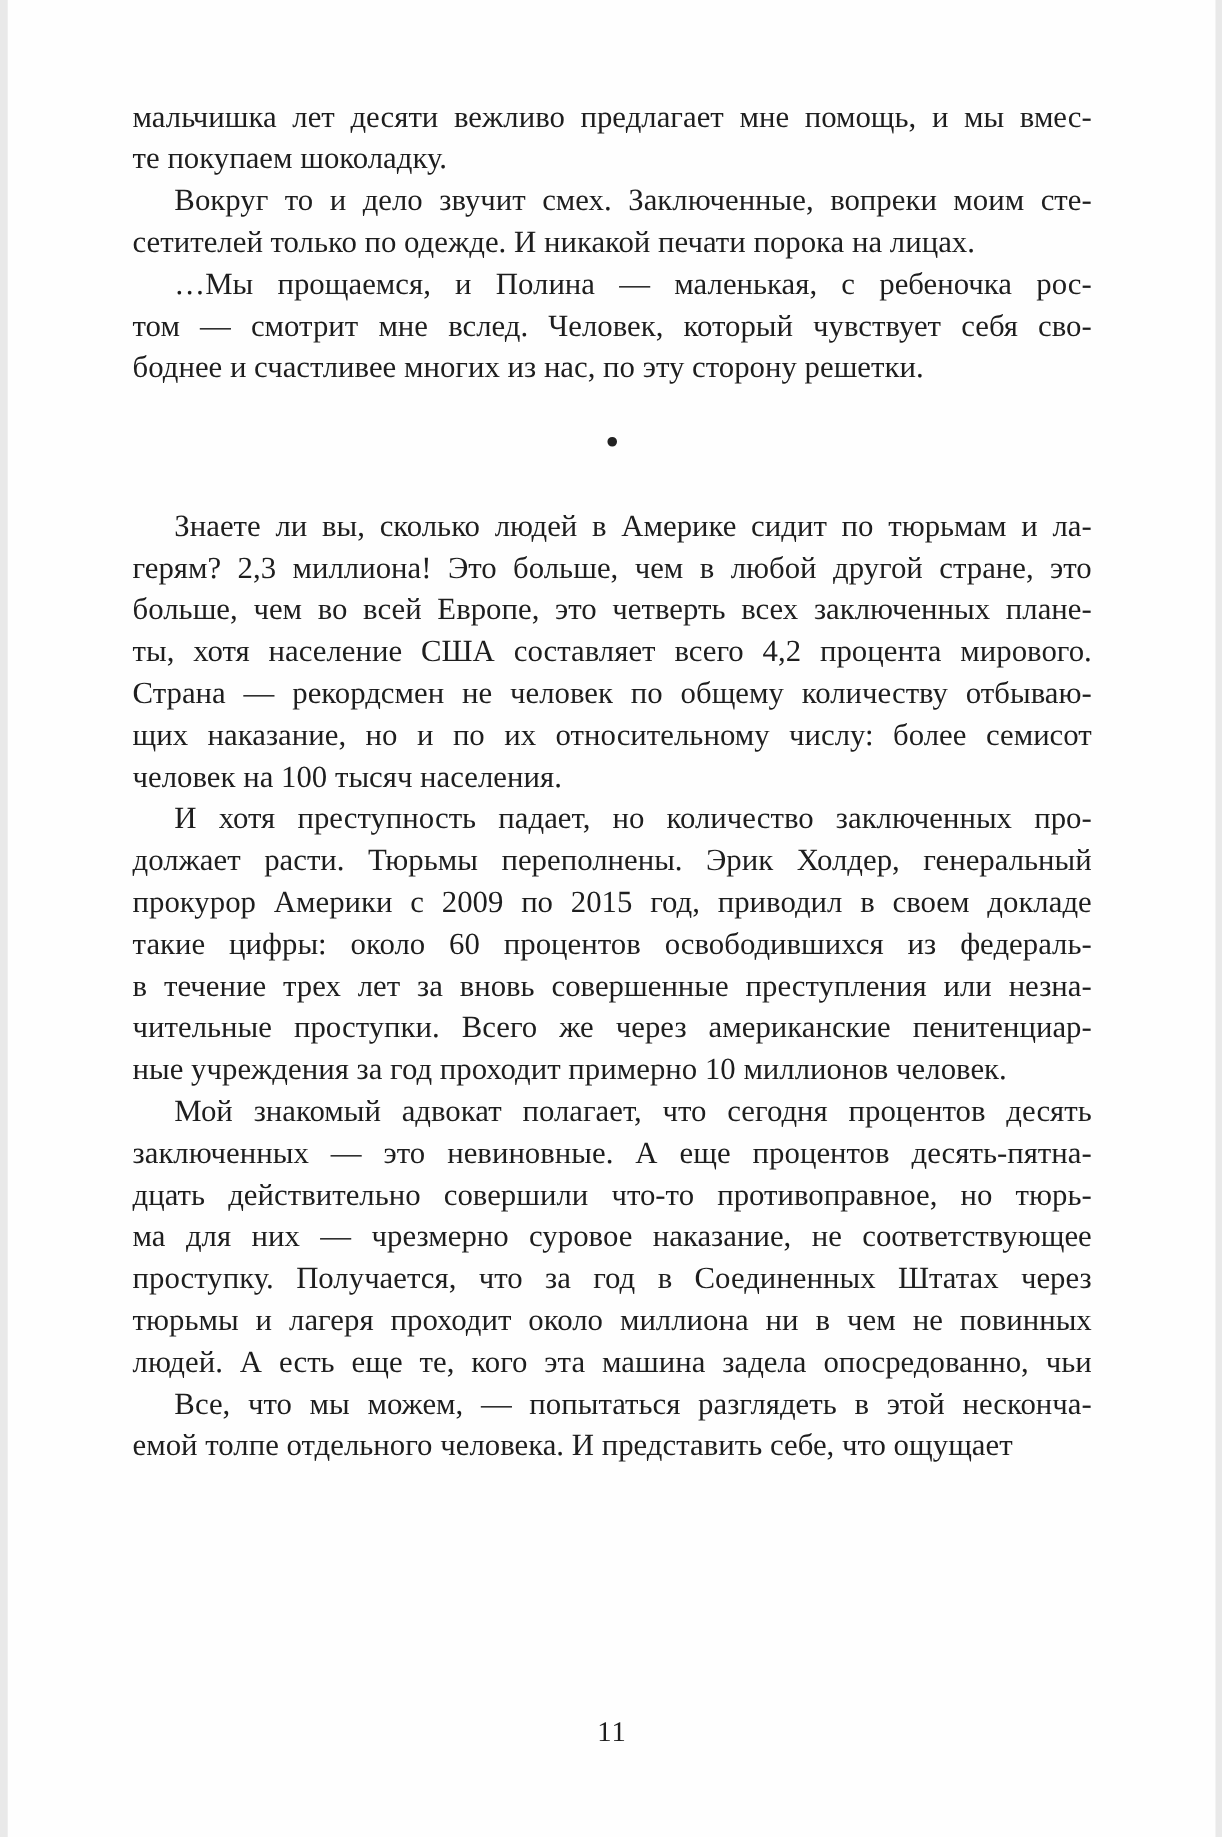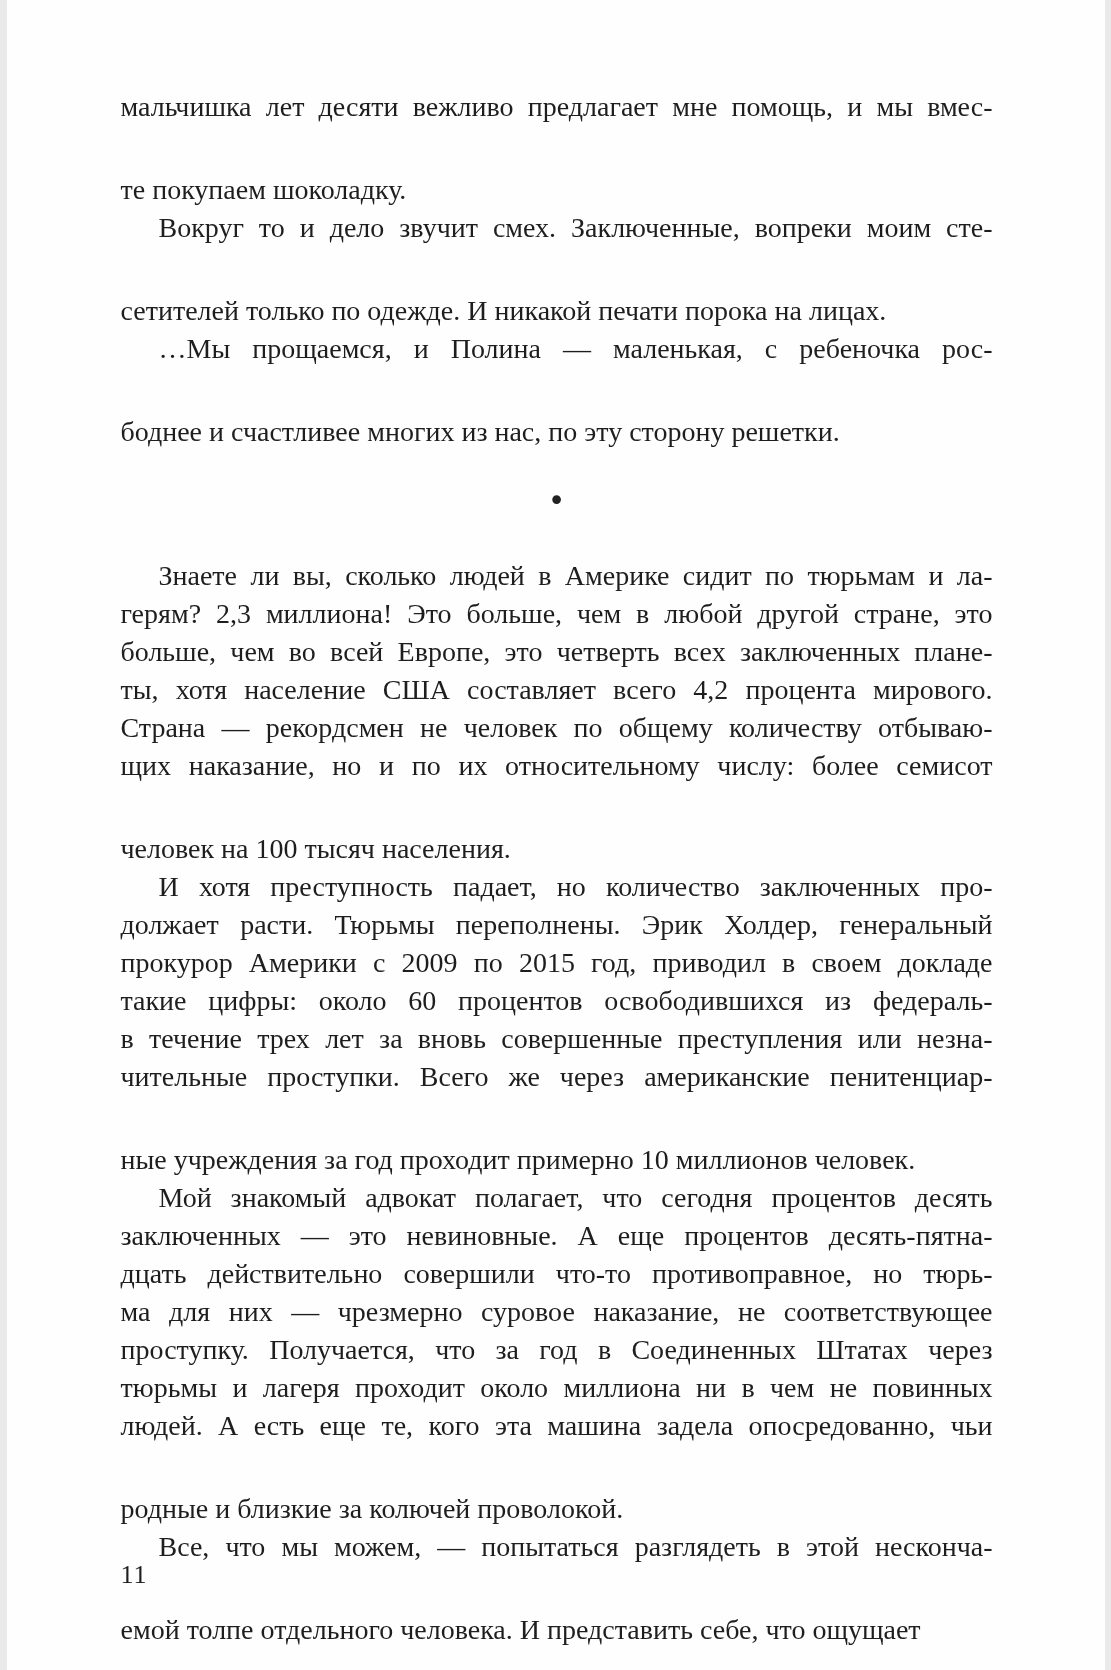--- a/index.html
+++ b/index.html
@@ -28,21 +28,20 @@
   .para { margin: 0; padding: 0; }
   .line {
     text-align: justify;
     text-align-last: justify;
     height: 38px;
     white-space: nowrap;
   }
   .line.last {
     text-align: left;
     text-align-last: left;
-    margin-top: 45px;
   }
   .para.indent .line:first-child {
     text-indent: 38px;
   }
   .separator {
     height: 16px;
     margin: 42px 0 48px 0;
     text-align: center;
     text-align-last: center;
   }
@@ -52,20 +51,21 @@
     font-size: 30px;
     line-height: 16px;
     vertical-align: top;
     color: #222222;
   }
   .page-number {
     position: absolute;
     left: 114px;
     top: 1560px;
     width: 872px;
+    text-align: center;
     font-size: 26px;
     line-height: 30px;
     color: #1e1e1e;
     letter-spacing: 1px;
   }
 </style>
 </head>
 <body>
 
 <div class="page">
@@ -73,20 +73,21 @@
       <div class="para">
         <div class="line">мальчишка лет десяти вежливо предлагает мне помощь, и мы вмес-</div>
         <div class="line last">те покупаем шоколадку.</div>
       </div>
       <div class="para indent">
         <div class="line">Вокруг то и дело звучит смех. Заключенные, вопреки моим сте-</div>
         <div class="line last">сетителей только по одежде. И никакой печати порока на лицах.</div>
       </div>
       <div class="para indent">
         <div class="line">…Мы прощаемся, и Полина — маленькая, с ребеночка рос-</div>
+        <div class="line">том — смотрит мне вслед. Человек, который чувствует себя сво-</div>
         <div class="line last">боднее и счастливее многих из нас, по эту сторону решетки.</div>
       </div>
       <div class="separator"><span class="bullet">•</span></div>
       <div class="para indent">
         <div class="line">Знаете ли вы, сколько людей в Америке сидит по тюрьмам и ла-</div>
         <div class="line">герям? 2,3 миллиона! Это больше, чем в любой другой стране, это</div>
         <div class="line">больше, чем во всей Европе, это четверть всех заключенных плане-</div>
         <div class="line">ты, хотя население США составляет всего 4,2 процента мирового.</div>
         <div class="line">Страна — рекордсмен не человек по общему количеству отбываю-</div>
         <div class="line">щих наказание, но и по их относительному числу: более семисот</div>
@@ -102,21 +103,20 @@
         <div class="line last">ные учреждения за год проходит примерно 10 миллионов человек.</div>
       </div>
       <div class="para indent">
         <div class="line">Мой знакомый адвокат полагает, что сегодня процентов десять</div>
         <div class="line">заключенных — это невиновные. А еще процентов десять-пятна-</div>
         <div class="line">дцать действительно совершили что-то противоправное, но тюрь-</div>
         <div class="line">ма для них — чрезмерно суровое наказание, не соответствующее</div>
         <div class="line">проступку. Получается, что за год в Соединенных Штатах через</div>
         <div class="line">тюрьмы и лагеря проходит около миллиона ни в чем не повинных</div>
         <div class="line">людей. А есть еще те, кого эта машина задела опосредованно, чьи</div>
-        <div class="line last">родные и близкие за колючей проволокой.</div>
       </div>
       <div class="para indent">
         <div class="line">Все, что мы можем, — попытаться разглядеть в этой несконча-</div>
         <div class="line last">емой толпе отдельного человека. И представить себе, что ощущает</div>
       </div>
     </div>
   <div class="page-number">11</div>
 </div>
 
 </body></html>

